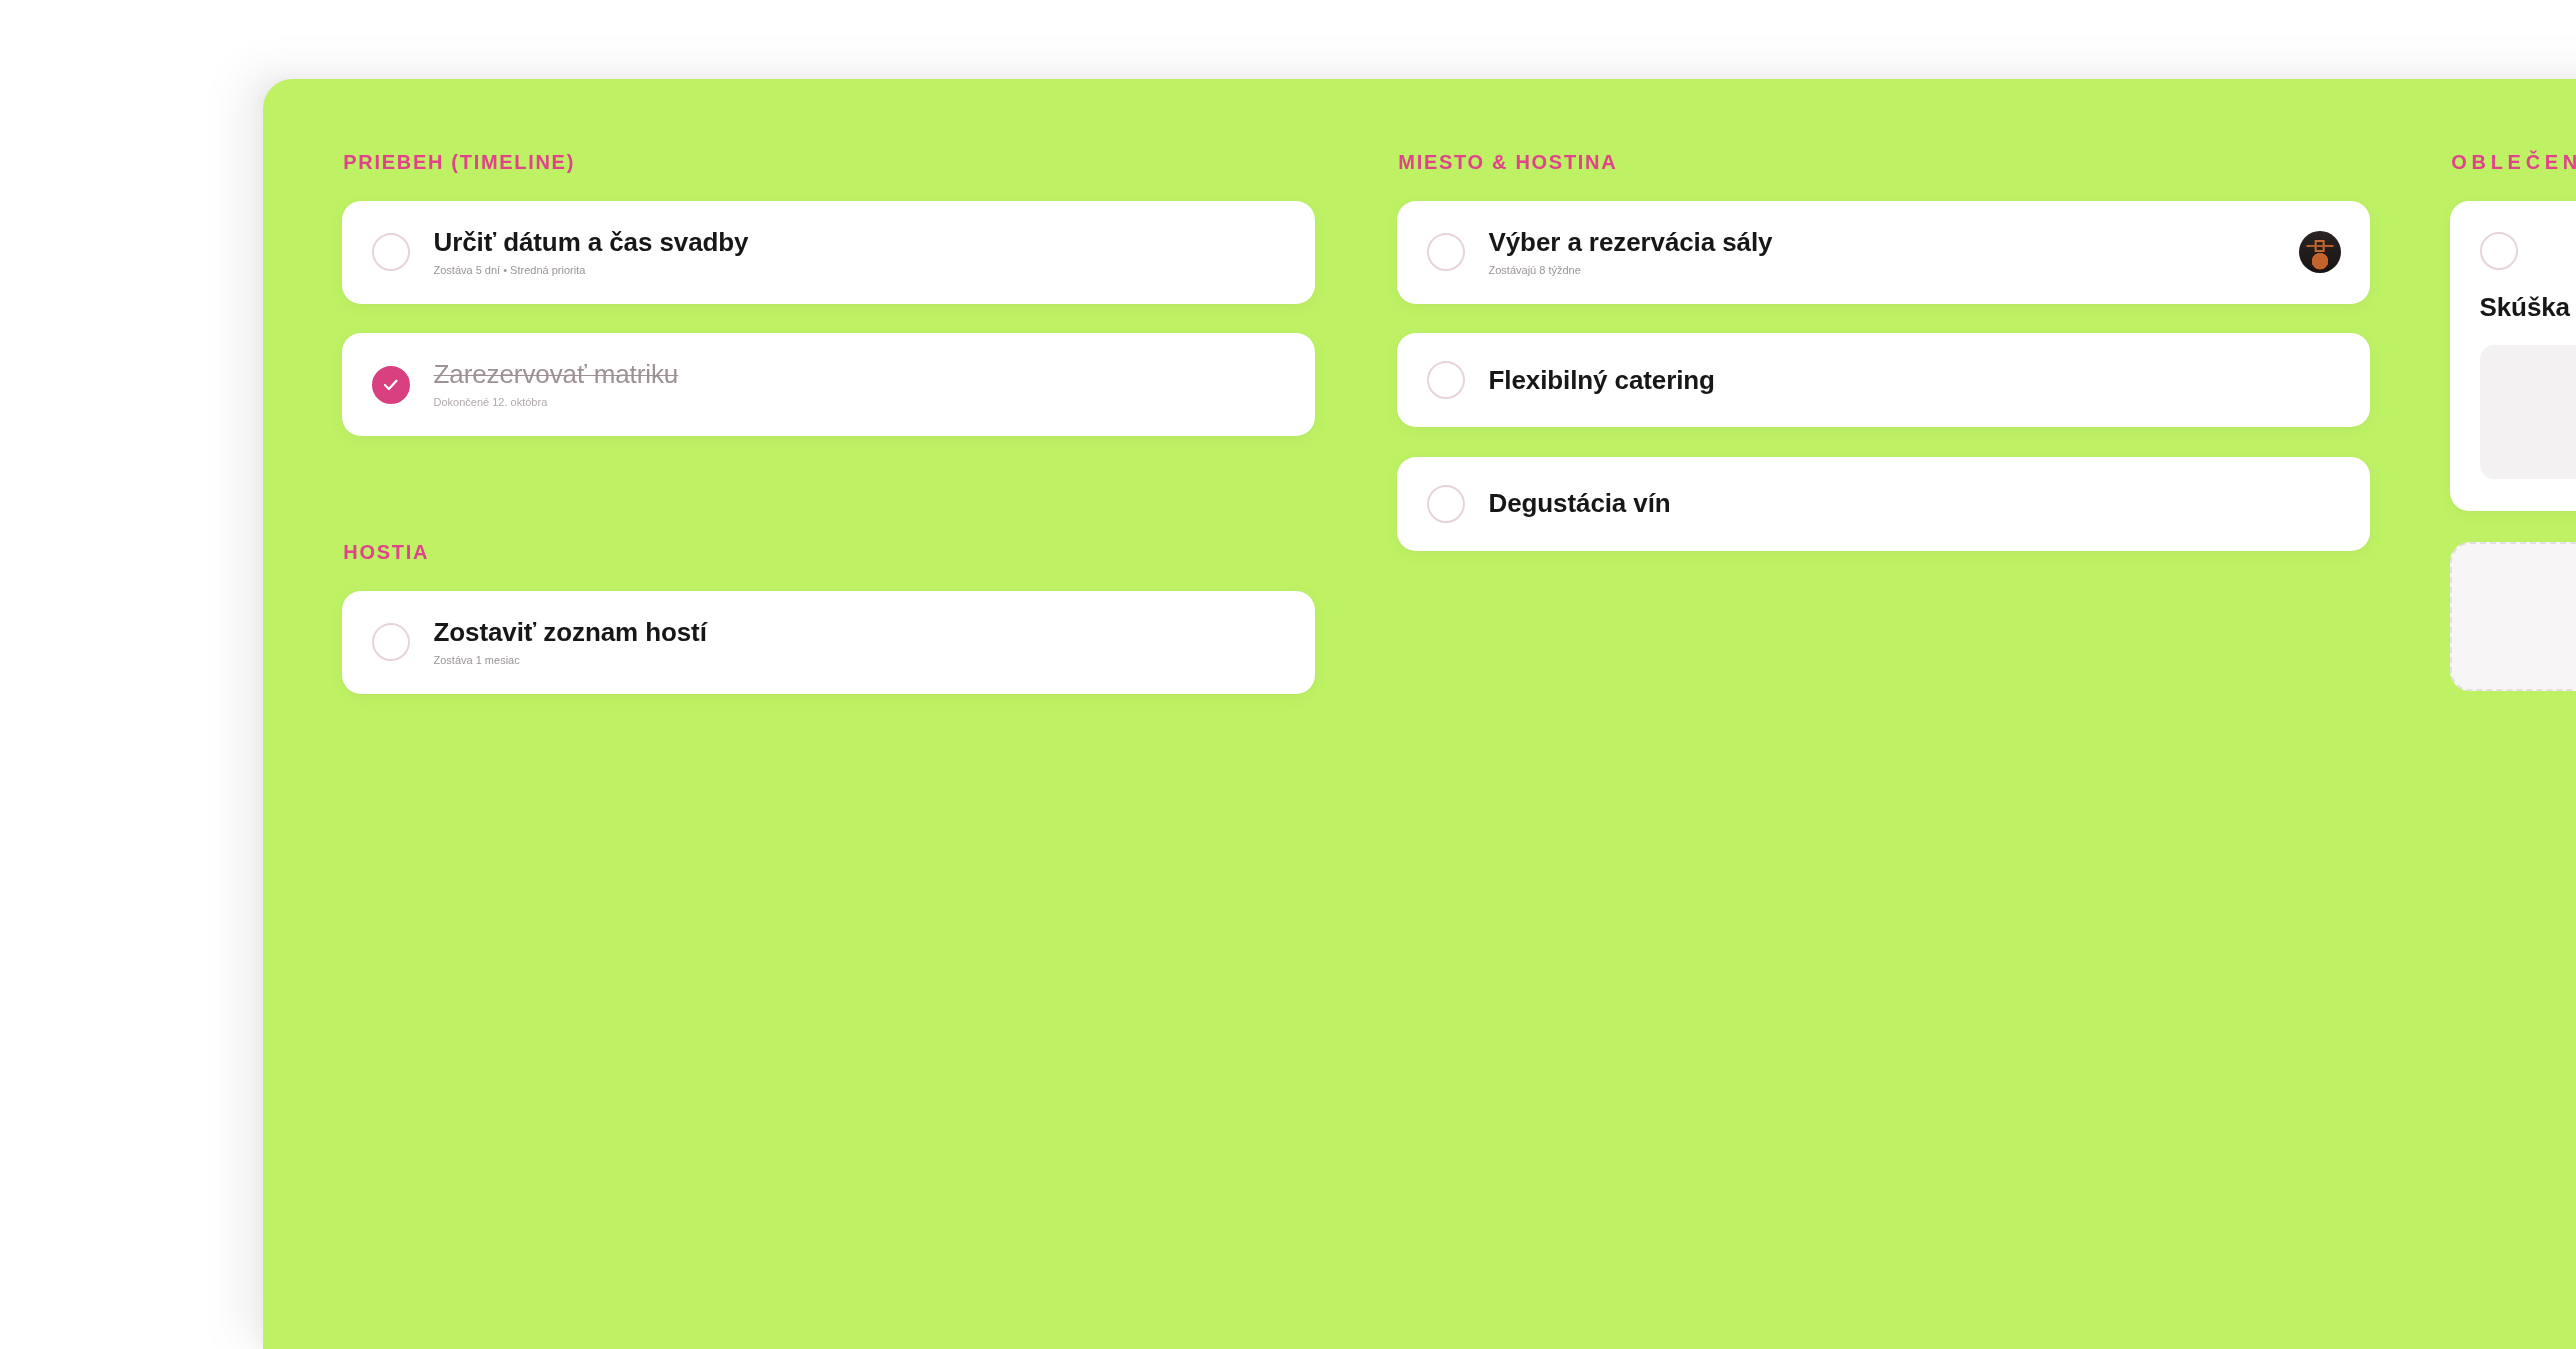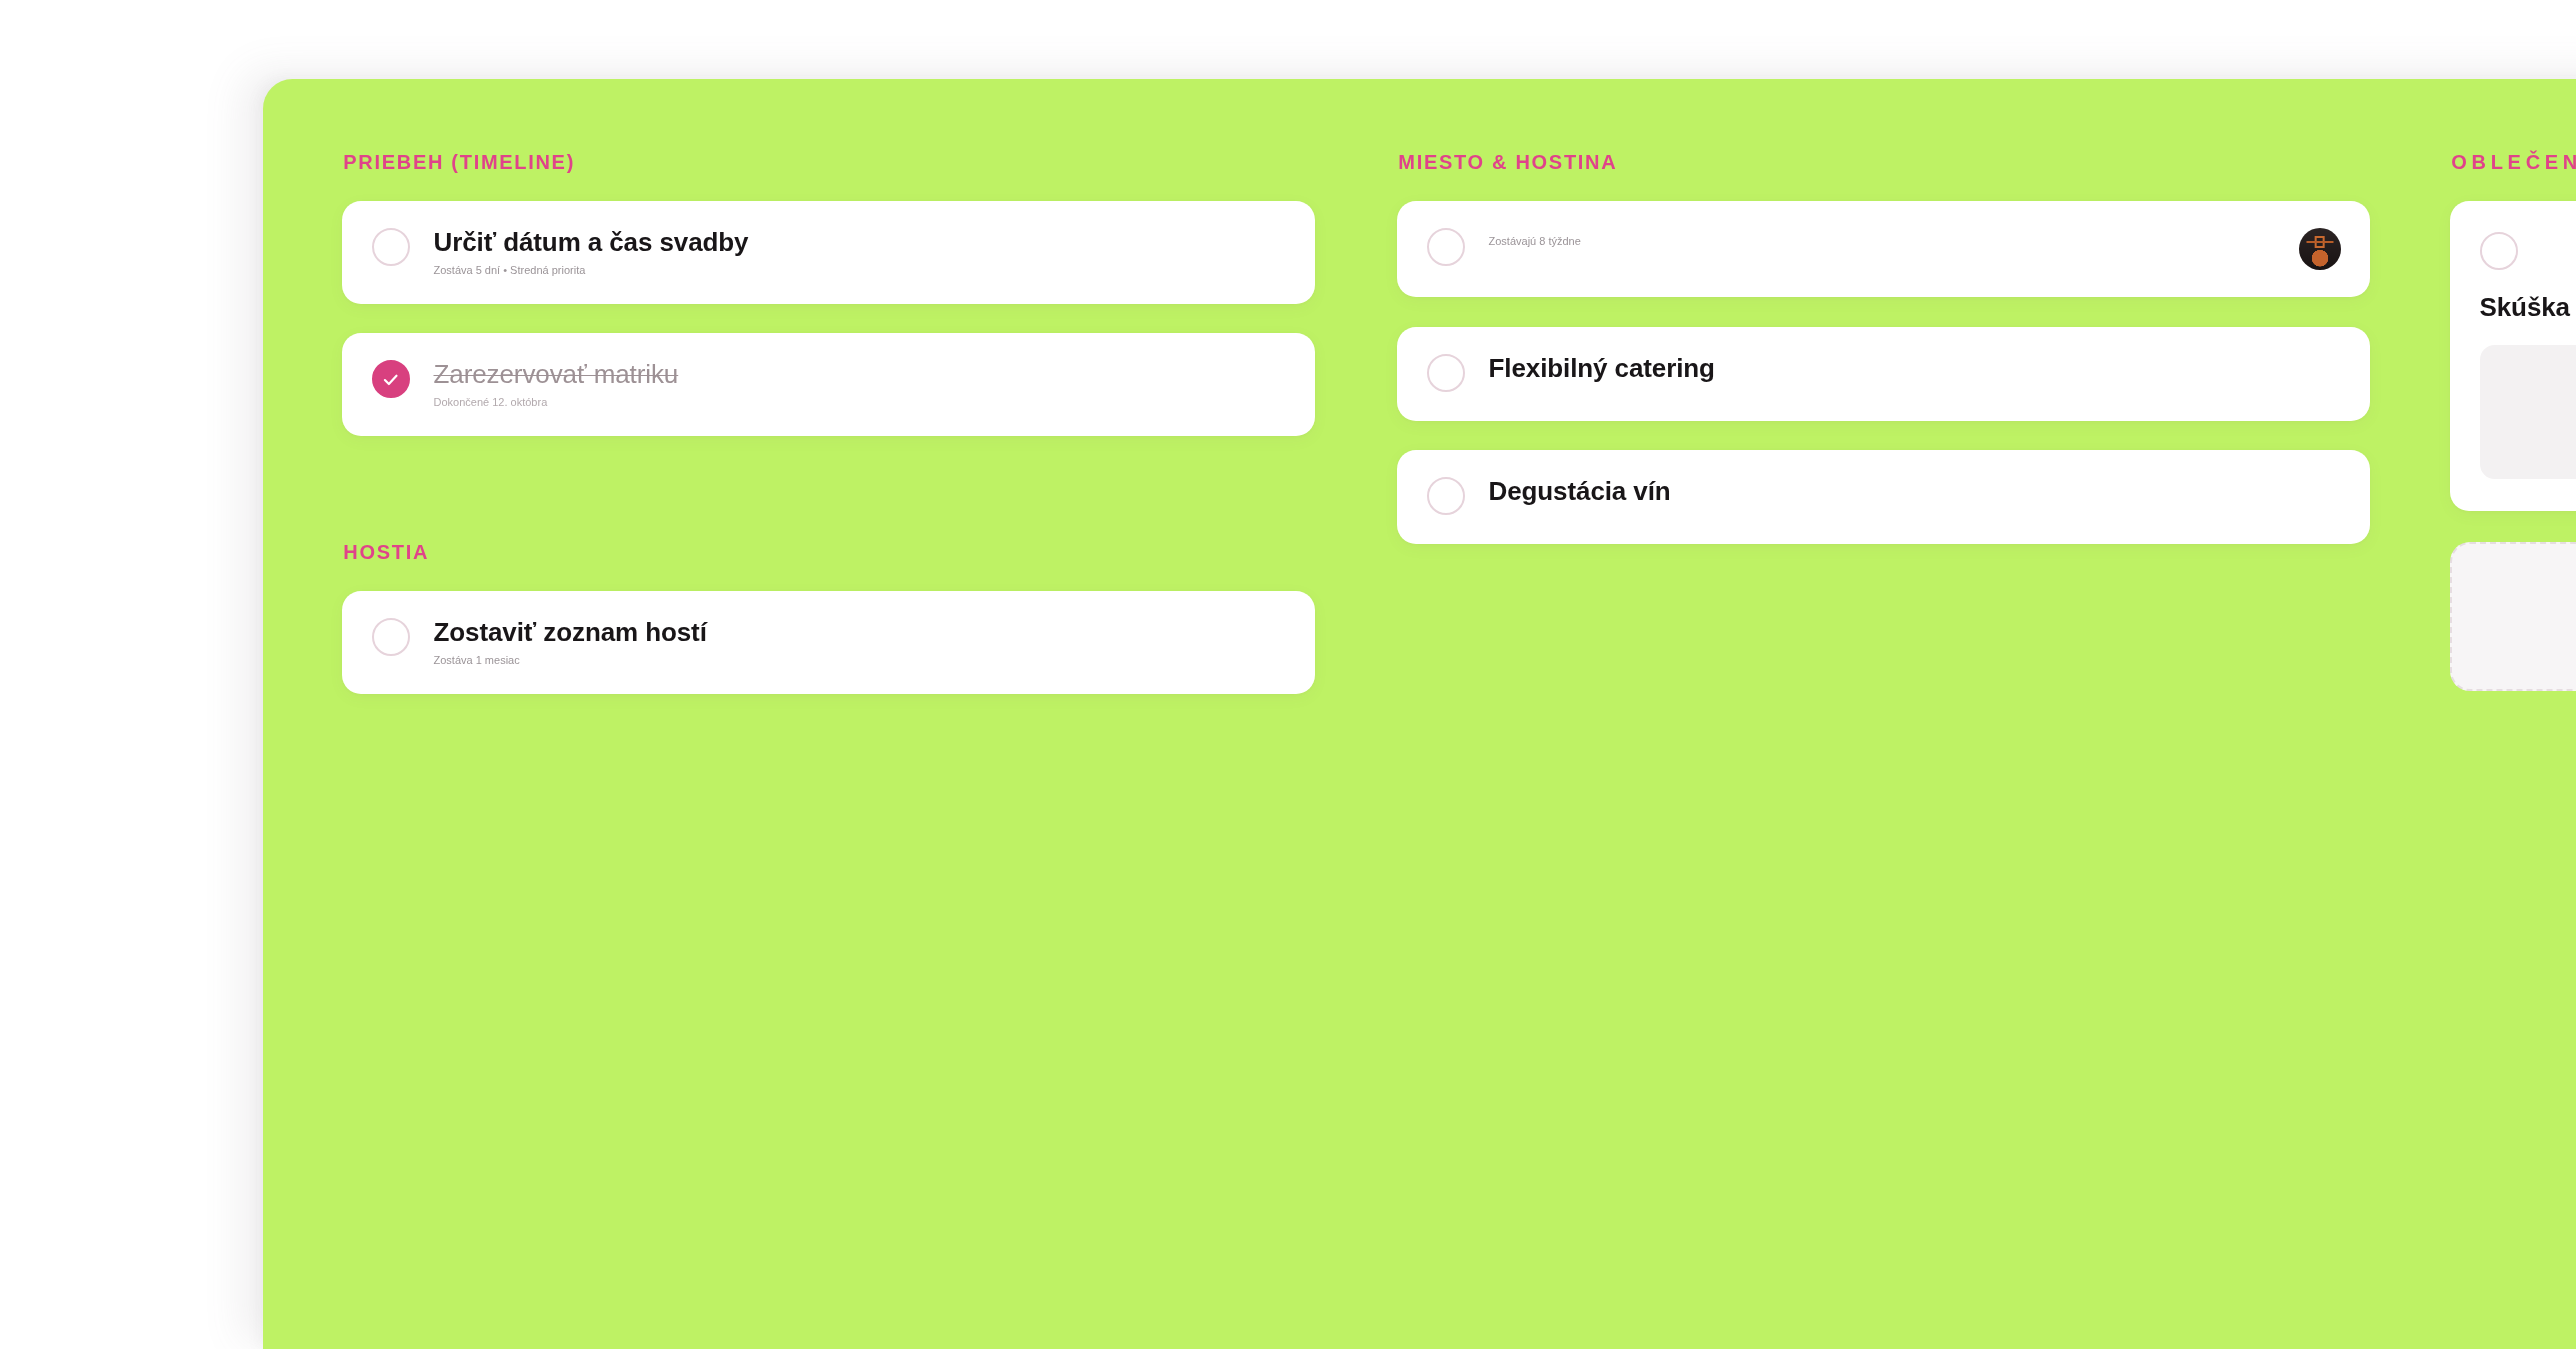--- a/index.html
+++ b/index.html
@@ -68,21 +68,21 @@
   
   .task-card {
     position: relative;
     background: #ffffff;
     border-radius: 19px;
     box-shadow: 0 4px 14.8px rgba(120,100,112,0.055),
                 0 0.7px 2.7px rgba(120,100,112,0.035);
     padding: 27px 29.5px 27px 29.5px;
     margin-bottom: 29.5px;
     display: flex;
-    align-items: flex-start;
+    align-items: center;
     min-height: 94px;
     box-sizing: border-box;
   }
 
   
   .check {
     flex: 0 0 auto;
     width: 38px;
     height: 38px;
     border-radius: 50%;
@@ -238,20 +238,21 @@
 
       <div class="column col-2">
 
         <div class="section-heading">MIESTO &amp; HOSTINA</div>
 
         <div class="task-card">
           <div class="check">
             
           </div>
           <div class="task-text">
+            <div class="task-title">Výber a rezervácia sály</div>
             <div class="task-sub">Zostávajú 8 týždne</div>
           </div>
           <div class="task-avatar"></div>
         </div>
 
         <div class="task-card">
           <div class="check">
             
           </div>
           <div class="task-text">

